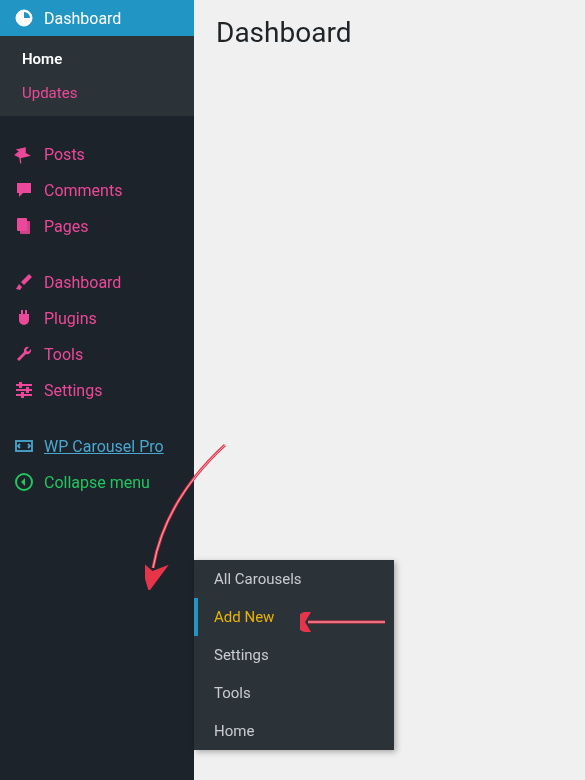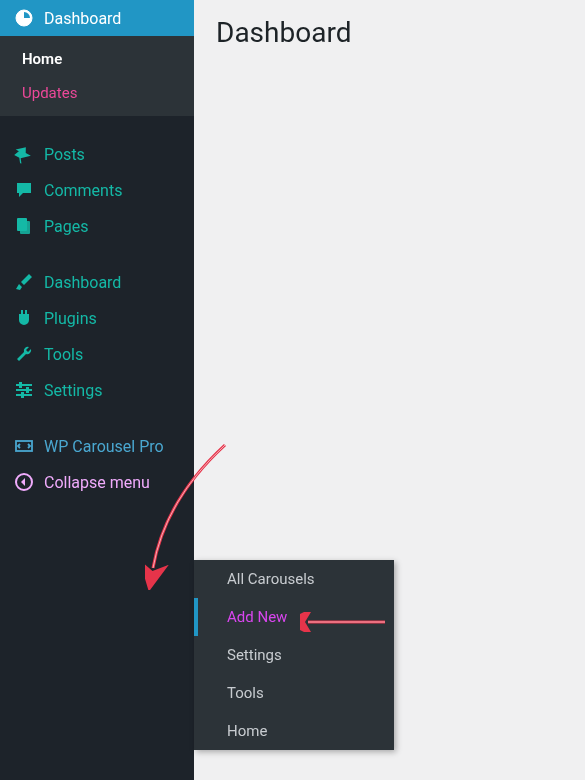--- a/index.html
+++ b/index.html
@@ -1,39 +1,39 @@
 <!DOCTYPE html>
 <html><head>
   <meta charset="utf-8">
   <style>
     * { margin: 0; padding: 0; box-sizing: border-box; }
     body { font-family: -apple-system, BlinkMacSystemFont, "Segoe UI", Roboto, sans-serif; width: 585px; height: 780px; overflow: hidden; background: #f0f0f1; position: relative; }
     
     .sidebar { width: 194px; height: 100%; background: #1d232a; float: left; position: relative; }
     
-    .menu-item { display: flex; align-items: center; padding: 8px 12px; color: #14b8a6; font-size: 16px; cursor: pointer; position: relative; }
+    .menu-item { display: flex; align-items: center; padding: 8px 12px; color: #ec4899; font-size: 16px; cursor: pointer; position: relative; }
     .menu-item.active { background: #2196c5; color: #fff; }
     .menu-item.active::after { content: ""; position: absolute; right: -10px; top: 50%; transform: translateY(-50%); border: 10px solid transparent; border-right-color: #f0f0f1; }
     .menu-item .icon { width: 24px; height: 20px; margin-right: 8px; display: inline-flex; align-items: center; justify-content: center; }
     .menu-item .icon svg { width: 20px; height: 20px; }
     
     .submenu { background: #2c3338; padding: 6px 8px; }
     .submenu-item { padding: 8px 14px; color: #ec4899; font-size: 15px; cursor: pointer; }
     .submenu-item.current { color: #fff; font-weight: 600; }
     
     .separator { height: 20px; }
     
-    .highlighted { color: #4aa7d0 !important; }
+    .highlighted { color: #4aa7d0 !important; text-decoration: underline; }
     
     .main { margin-left: 194px; padding: 16px 22px; }
     .page-title { font-size: 28px; font-weight: 400; color: #1d2327; }
     
     .flyout { position: absolute; left: 194px; top: 560px; width: 200px; background: #2c3338; box-shadow: 2px 2px 6px rgba(0,0,0,0.3); }
-    .flyout-item { padding: 10px 33px; color: #c8ccd0; font-size: 15px; cursor: pointer; position: relative; }
-    .flyout-item.fly-active { color: #d946ef; }
+    .flyout-item { padding: 10px 20px; color: #c8ccd0; font-size: 15px; cursor: pointer; position: relative; }
+    .flyout-item.fly-active { color: #eab308; }
     .flyout-item.fly-active::before { content: ""; position: absolute; left: 0; top: 0; bottom: 0; width: 4px; background: #2196c5; }
     
     .arrow1 { position: absolute; left: 145px; top: 440px; pointer-events: none; }
     .arrow2 { position: absolute; left: 300px; top: 612px; pointer-events: none; }
   </style>
 </head>
 <body>
 
 <div class="sidebar">
 
@@ -132,21 +132,21 @@
   <div class="menu-item highlighted">
     <span class="icon">
       <svg viewBox="0 0 20 20" fill="none" stroke="currentColor" stroke-width="1.8">
           <rect x="2" y="5" width="16" height="10"></rect>
           <path d="M6 8l-2 2 2 2M14 8l2 2-2 2"></path>
         </svg>
     </span>
     <span>WP Carousel Pro</span>
   </div>
 
-  <div class="menu-item" style="color:#f0abfc;">
+  <div class="menu-item" style="color:#22c55e;">
     <span class="icon">
       <svg viewBox="0 0 20 20" fill="currentColor">
           <circle cx="10" cy="10" r="8" fill="none" stroke="currentColor" stroke-width="2"></circle>
           <path d="M11 6l-4 4 4 4z"></path>
         </svg>
     </span>
     <span>Collapse menu</span>
   </div>
 </div>
 

